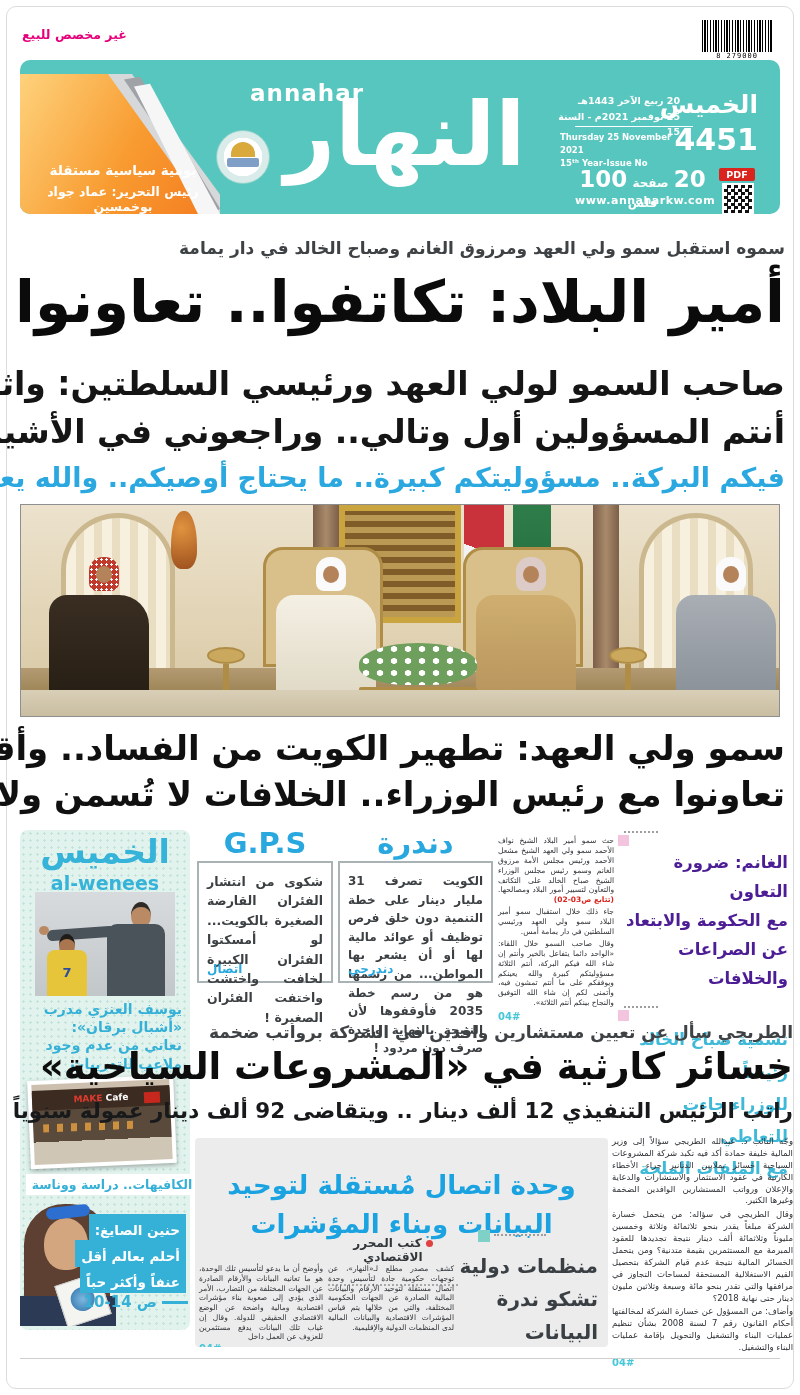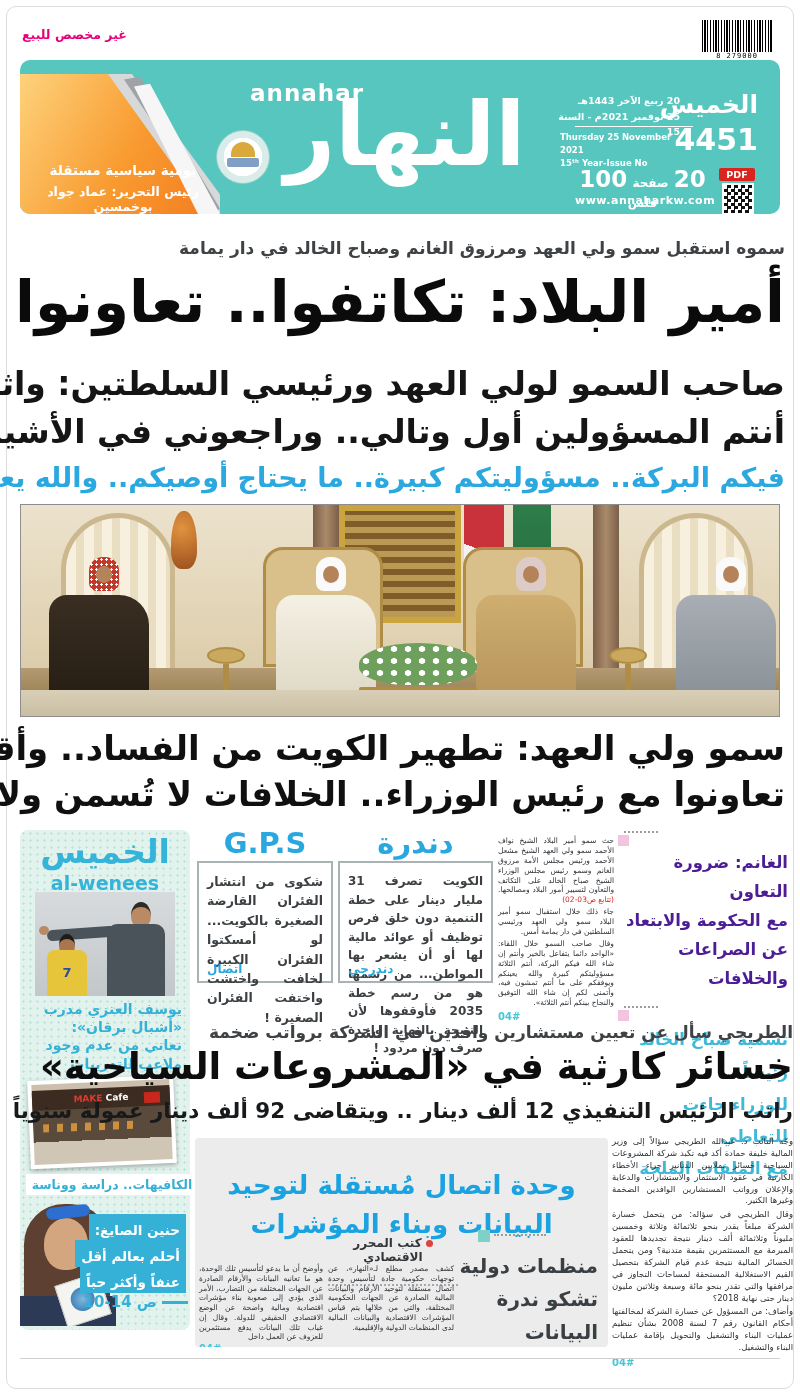--- a/index.html
+++ b/index.html
@@ -98,21 +98,21 @@
   .mk-sq{position:absolute;left:0;top:5px;width:11px;height:11px;background:#f3c4de;}
   .sidebar{left:618px;top:830px;width:170px;}
   .teaser{text-align:right;font-weight:bold;font-size:16.5px;line-height:1.75;white-space:pre-line;}
   .teaser.dark{color:#4c1d95;}
   .teaser.cyan{color:#3fb9d8;line-height:1.95;}
   .sidebar .marker+.teaser{margin-top:2px;}
   .sidebar .teaser+.marker{margin-top:12px;}
 
   .lead-body{left:498px;top:836px;width:116px;font-size:7.5px;line-height:1.32;text-align:justify;color:#2f3337;}
   .lead-body p{margin:0 0 2px;}
-  .ref{color:#d9251d;font-weight:normal;}
+  .ref{color:#d9251d;font-weight:bold;}
   .ptag{direction:ltr;text-align:left;color:#45c7d8;font-size:10px;font-weight:bold;}
 
   .colbox{position:absolute;width:155px;}
   .col-title{text-align:center;font-size:29px;font-weight:bold;color:#29a8df;margin-bottom:3px;line-height:1;}
   .col-frame{border:2px solid #a9b3b5;background:#fff;box-sizing:border-box;height:122px;padding:9px 8px 8px;position:relative;}
   .col-body{font-size:12px;font-weight:bold;color:#3c4043;line-height:1.55;text-align:justify;}
   .col-sig{position:absolute;left:8px;bottom:5px;color:#29a8df;font-size:12px;font-weight:bold;}
   .dandara{left:338px;top:829px;}
   .gps{left:197px;top:829px;width:136px;}
   .gps .col-title{direction:ltr;}

